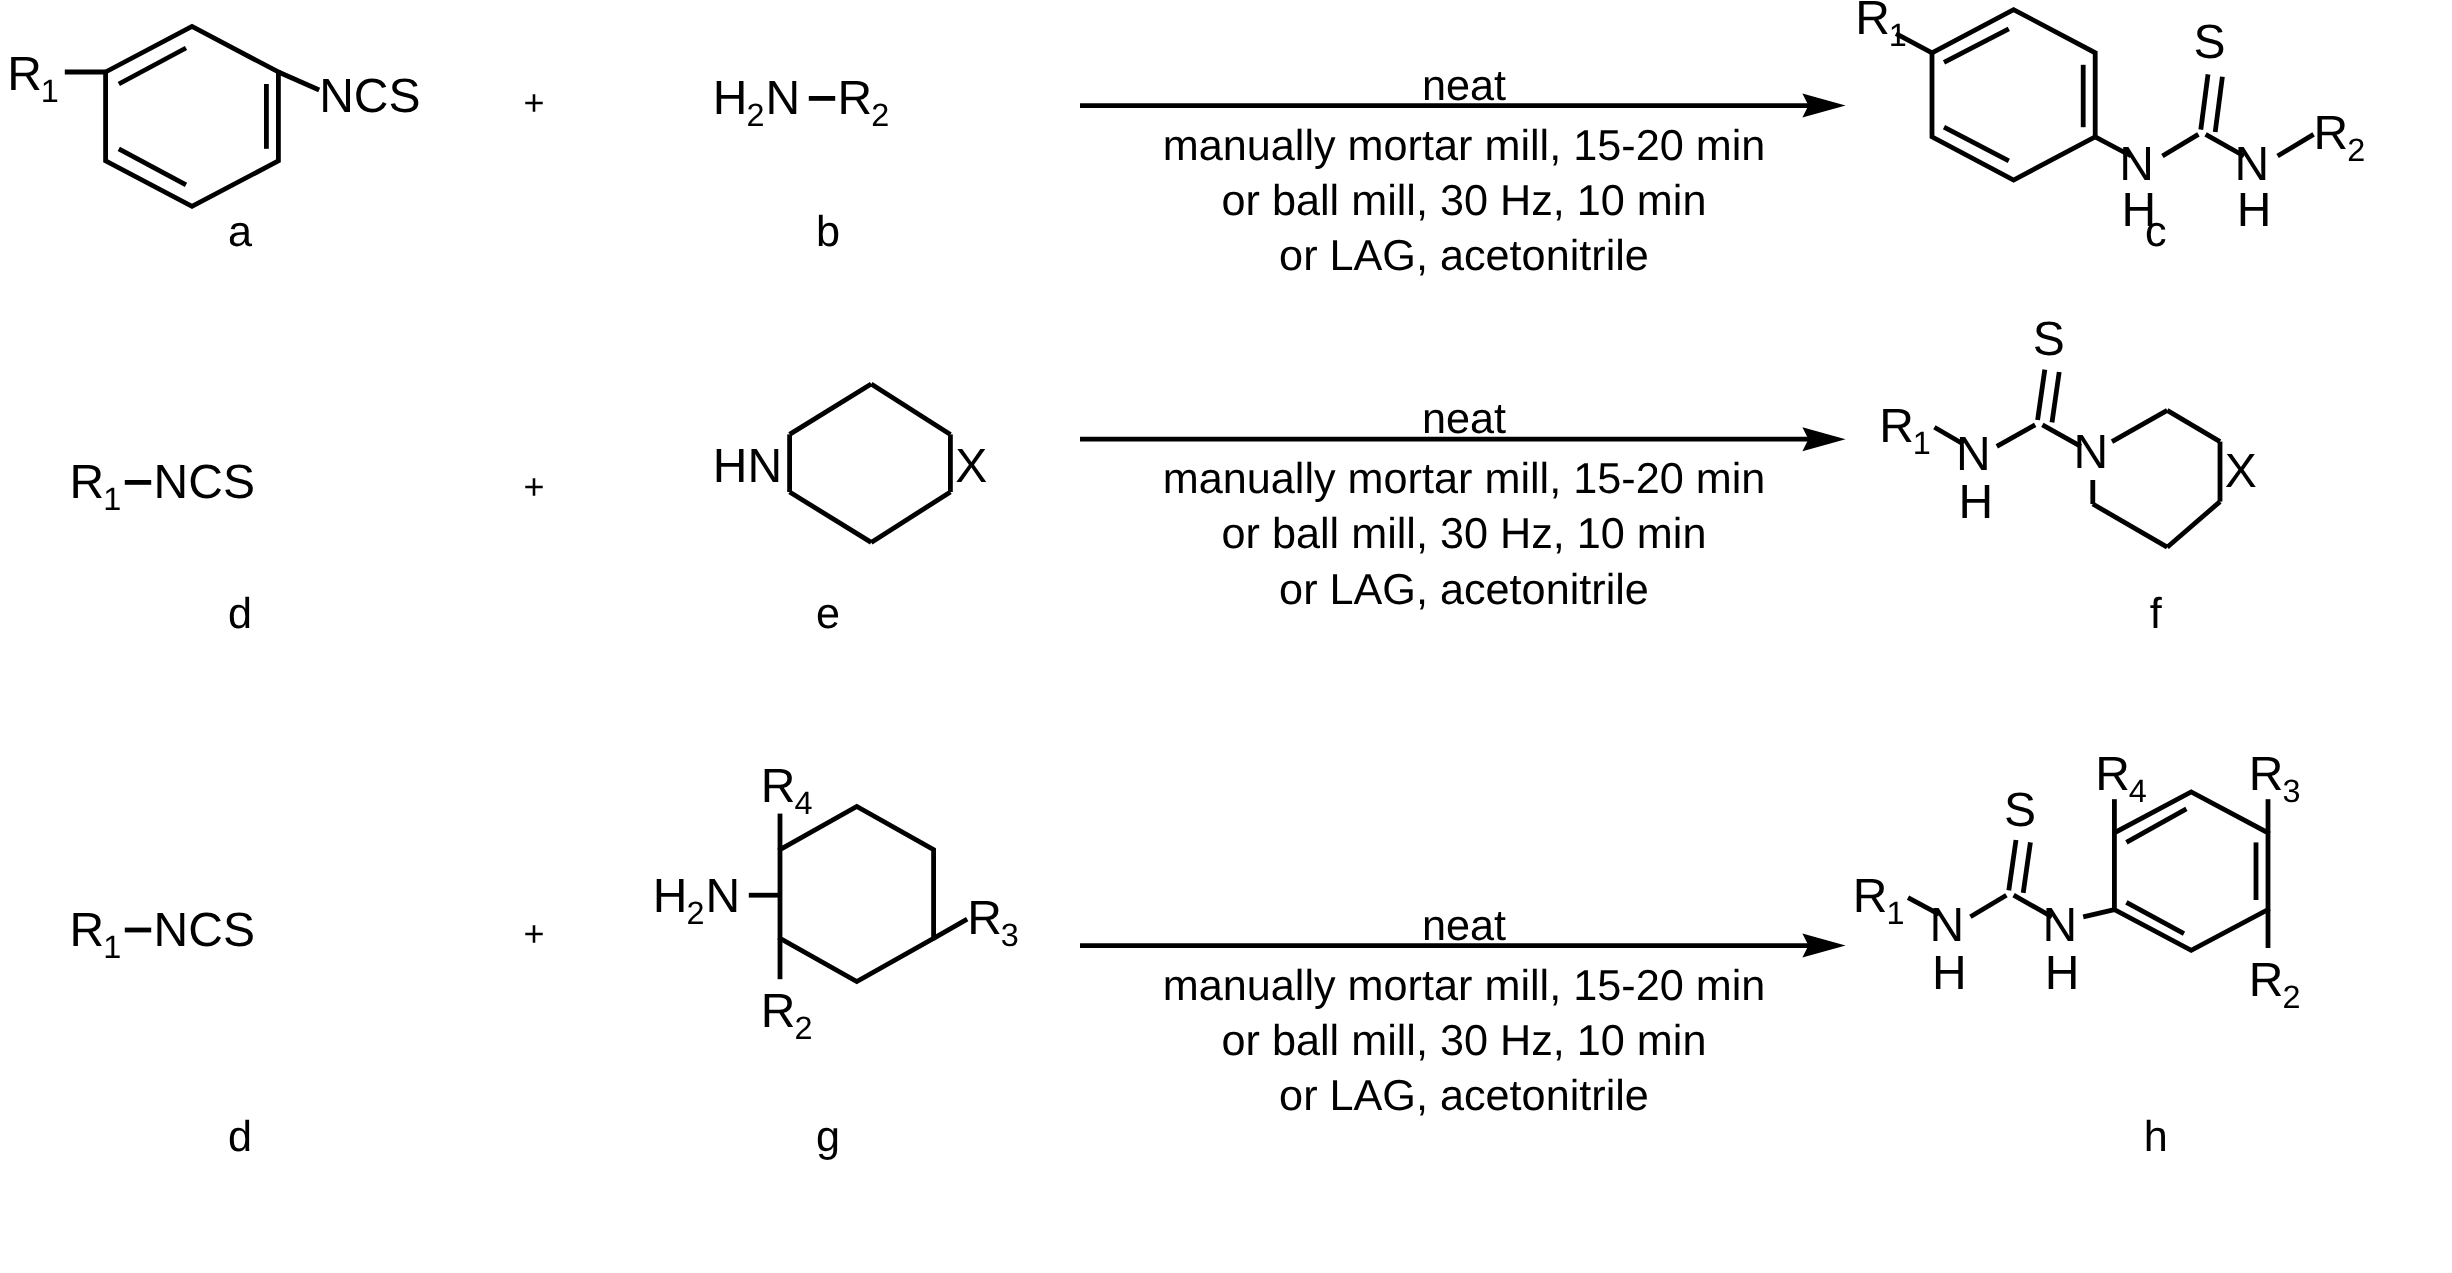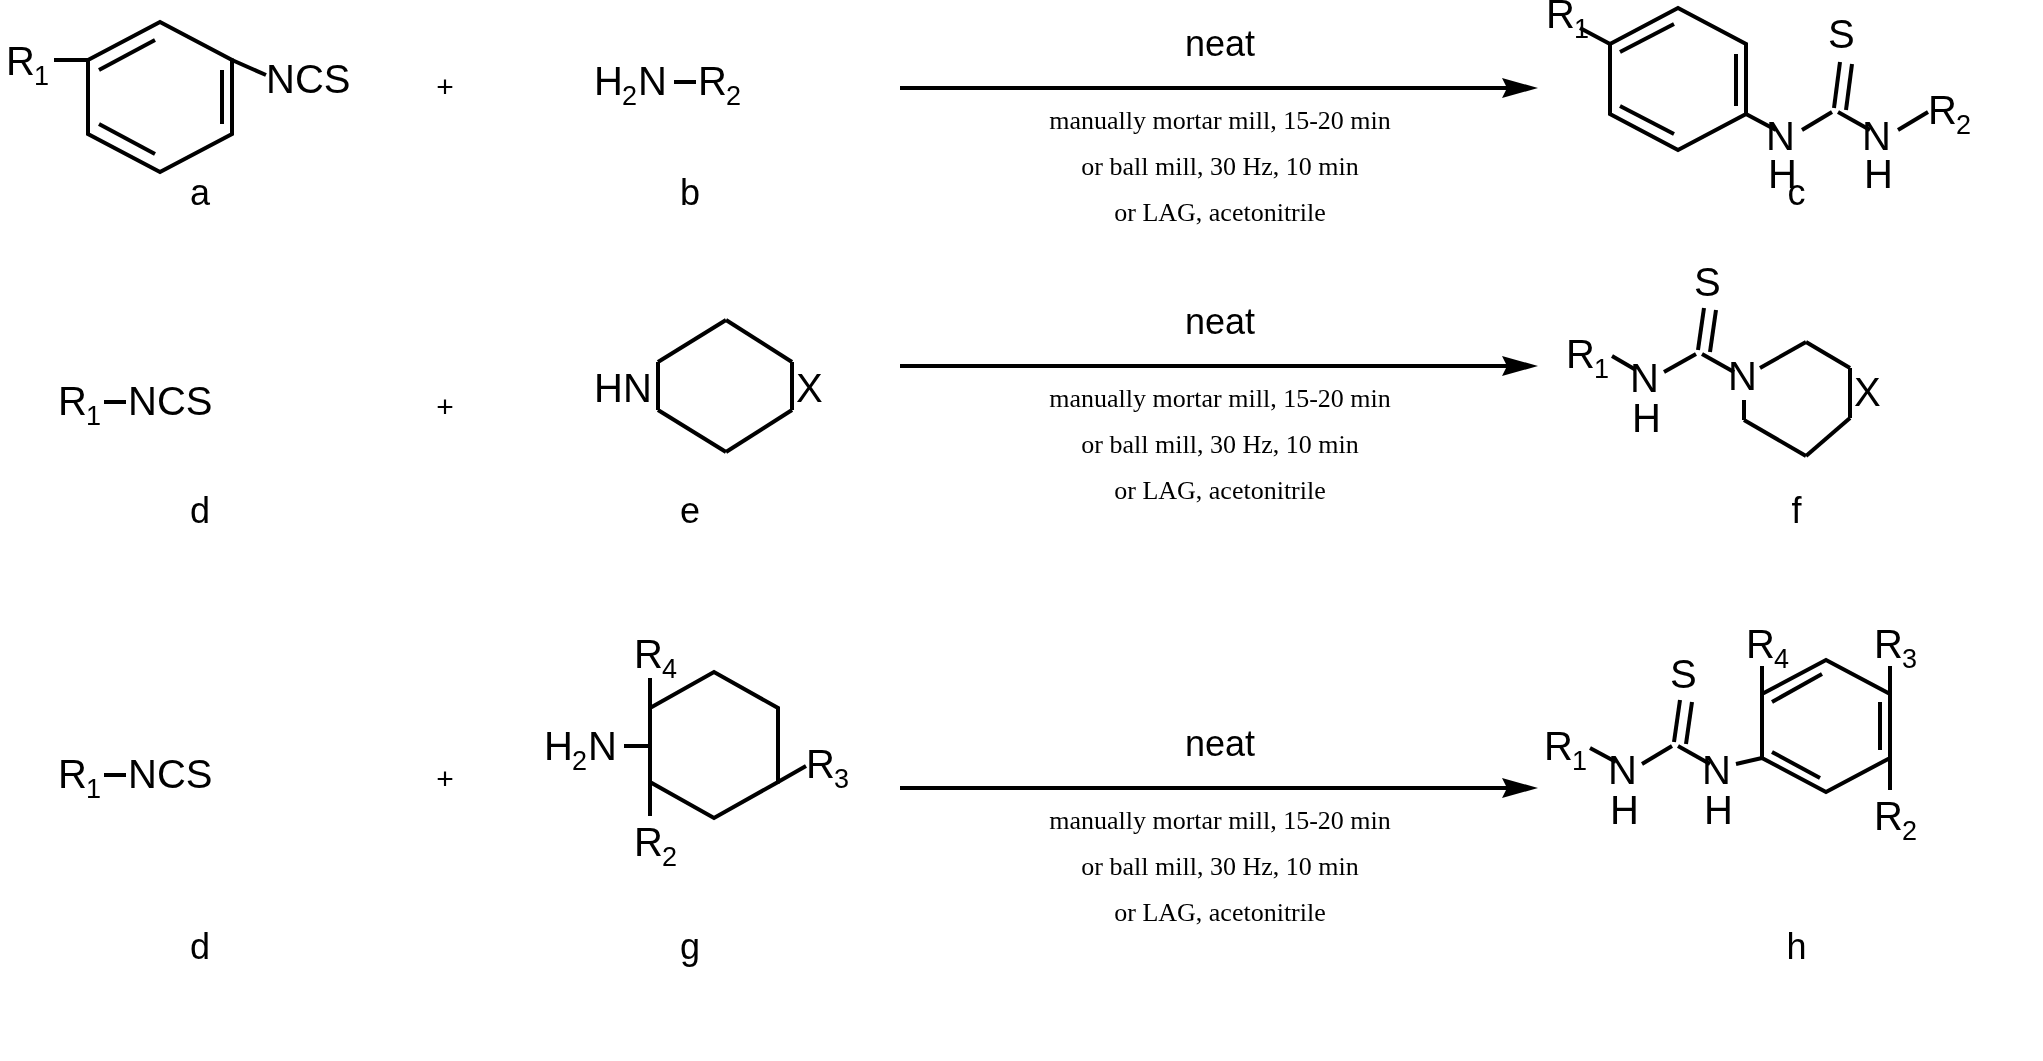--- a/index.html
+++ b/index.html
@@ -60,25 +60,25 @@
   }
   .cond {
     position: absolute;
     left: 0;
     width: 100%;
     text-align: center;
   }
   .cond-above {
     font-size: 36px;
     line-height: 44px;
+    margin-top: 27px;
   }
   .cond-below {
-    font-size: 26px;
+    font-size: 36px;
     line-height: 46px;
-    font-family: Liberation Serif, serif;
   }
   svg { display: block; overflow: visible; }
   text { font-family: "Liberation Sans", sans-serif; fill: #000; }
 </style>
 </head>
 <body>
 
 <div id="scheme">
 
   <div class="row row1">

